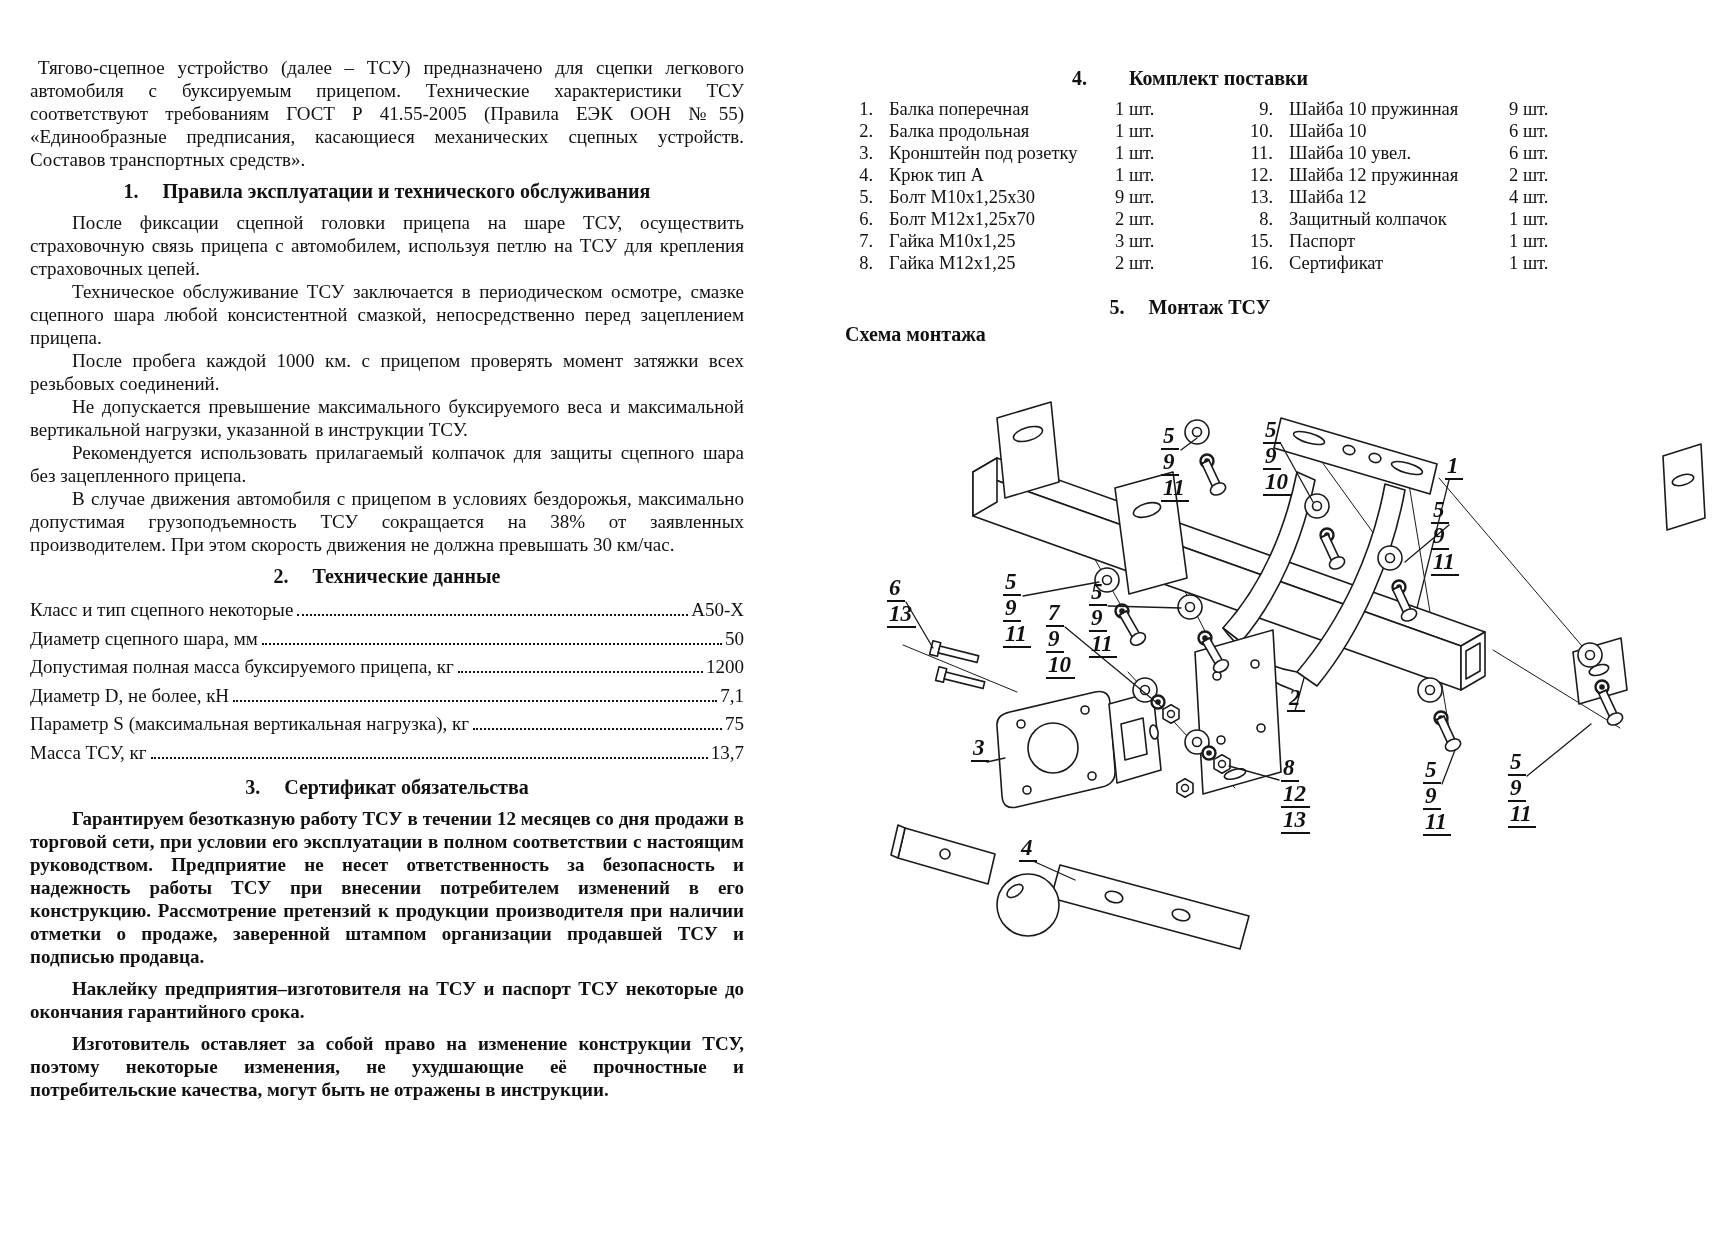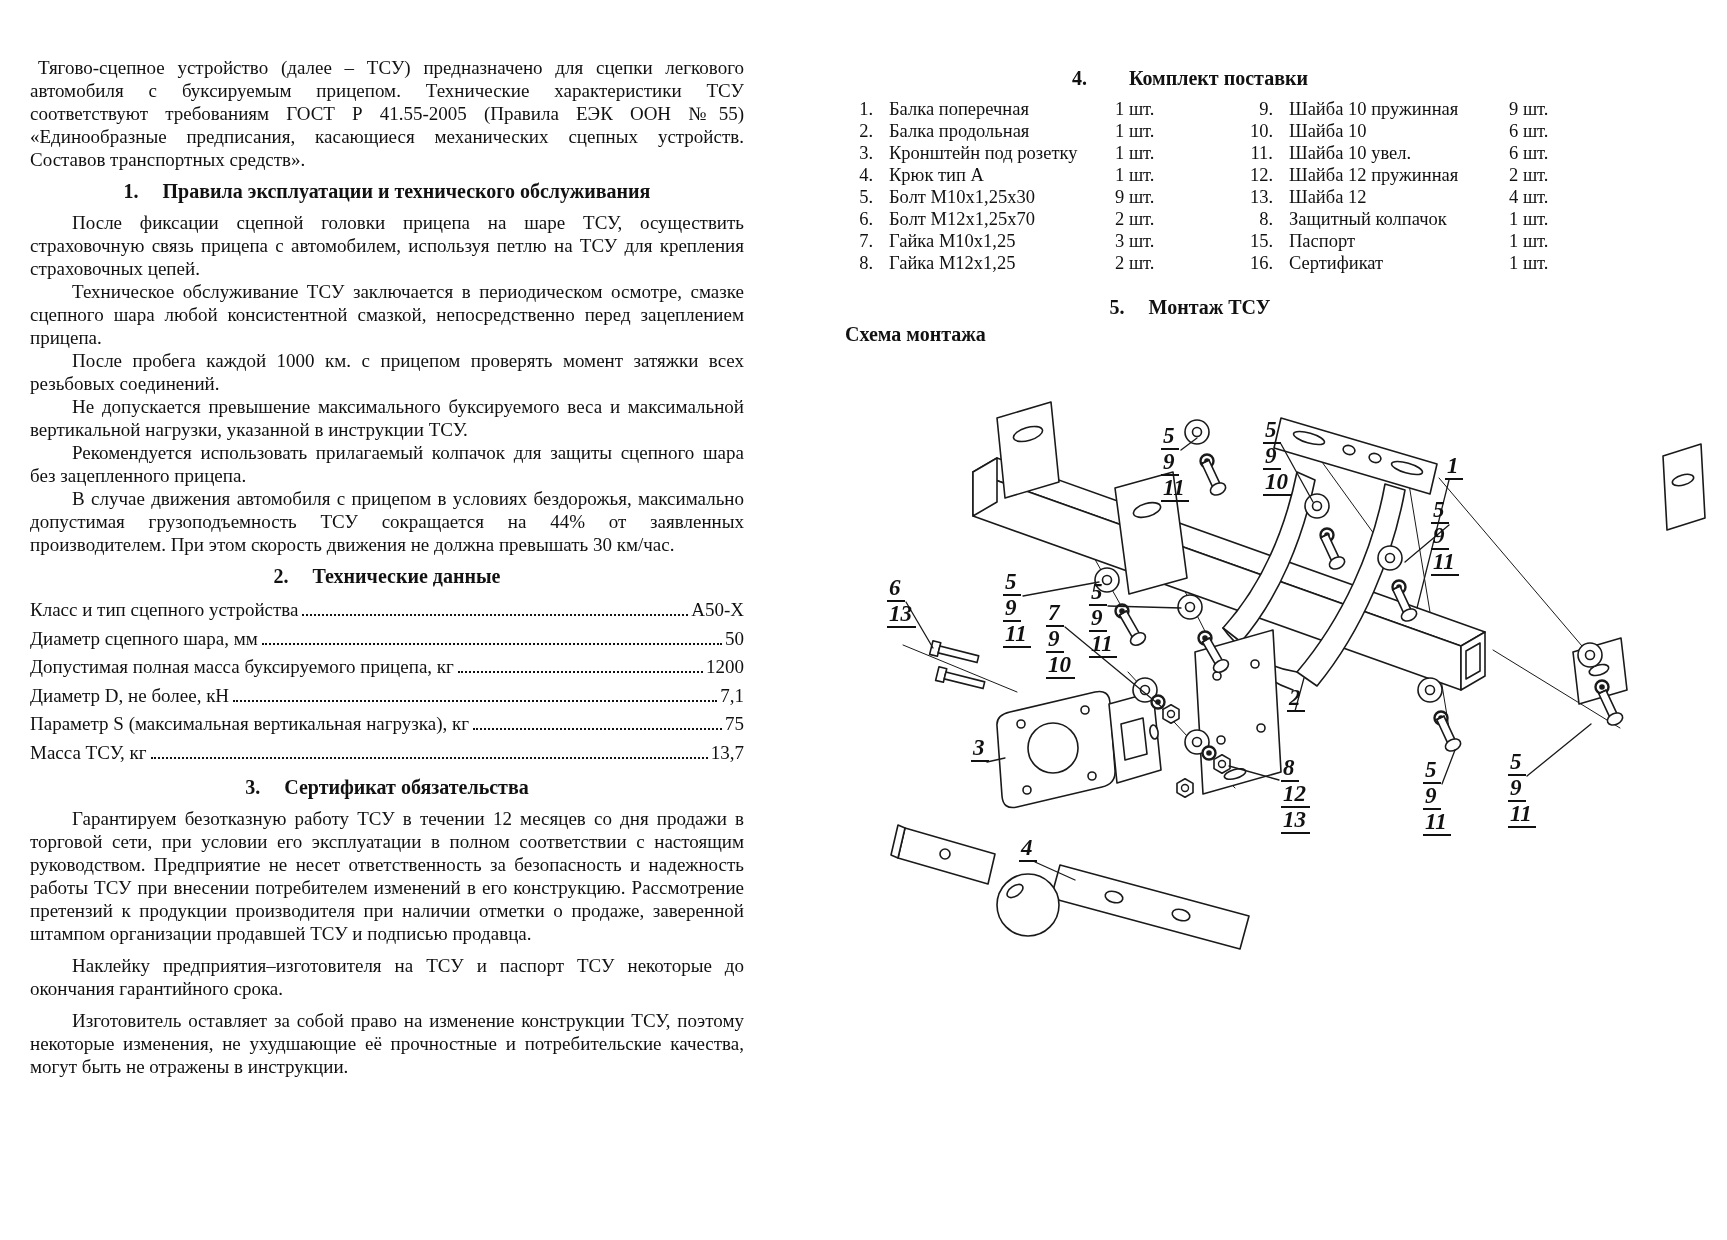--- a/index.html
+++ b/index.html
@@ -2,21 +2,21 @@
 <html><head>
 <meta charset="utf-8">
 <style>
   html,body{margin:0;padding:0;background:#ffffff;}
   body{width:1727px;height:1240px;position:relative;overflow:hidden;
        font-family:"Liberation Serif","DejaVu Serif",serif;color:#111;}
   .col-left{position:absolute;left:30px;top:56px;width:714px;}
   .col-right{position:absolute;left:845px;top:58px;width:866px;}
   .para{margin:0;text-align:justify;font-size:19px;line-height:23px;text-indent:42px;}
   .para-intro{text-indent:8px;}
-  .s3 .para{margin-bottom:9px;}
+  .s3 .para{margin-bottom:9px;font-weight:bold;}
   .h-center{text-align:center;font-weight:bold;font-size:20px;margin:9px 0 8px 0;}
   .hnum{margin-right:24px;}
   .hnum-wide{margin-right:42px;}
   .spec-list{margin-top:4px;}
   .spec-row{display:flex;align-items:baseline;font-size:19px;line-height:28.5px;}
   .spec-label{white-space:nowrap;}
   .spec-dots{flex:1;border-bottom:2.2px dotted #111;margin:0 3px 5px 4px;min-width:10px;}
   .spec-value{white-space:nowrap;text-align:right;}
   .kit-wrap{width:690px;margin-top:2px;}
   .kit-cols{display:flex;gap:62px;}
@@ -45,29 +45,29 @@
 
     <div class="h-center">
       <span class="hnum">1.</span><span>Правила эксплуатации и технического  обслуживания</span>
     </div>
     <div id="s1-paras">
         <p class="para">После фиксации сцепной головки прицепа на шаре ТСУ, осуществить страховочную связь прицепа с автомобилем, используя петлю на ТСУ для крепления страховочных цепей.</p>
         <p class="para">Техническое обслуживание ТСУ заключается в периодическом осмотре, смазке сцепного шара любой консистентной смазкой, непосредственно перед зацеплением прицепа.</p>
         <p class="para">После пробега каждой 1000 км. с прицепом проверять момент затяжки всех резьбовых соединений.</p>
         <p class="para">Не допускается превышение максимального буксируемого веса и максимальной вертикальной нагрузки, указанной в инструкции ТСУ.</p>
         <p class="para">Рекомендуется использовать прилагаемый колпачок для защиты сцепного шара без зацепленного прицепа.</p>
-        <p class="para">В случае движения автомобиля с прицепом в условиях бездорожья, максимально допустимая грузоподъемность ТСУ сокращается на 44% от заявленных производителем. При этом скорость движения не должна превышать 30 км/час.</p>
+        <p class="para">В случае движения автомобиля с прицепом в условиях бездорожья, максимально допустимая грузоподъемность ТСУ сокращается на 38% от заявленных производителем. При этом скорость движения не должна превышать 30 км/час.</p>
       </div>
 
     <div class="h-center">
       <span class="hnum">2.</span><span>Технические данные</span>
     </div>
     <div id="spec-list" class="spec-list">
         <div class="spec-row">
-          <span class="spec-label">Класс и тип сцепного устройства</span>
+          <span class="spec-label">Класс и тип сцепного некоторые</span>
           <span class="spec-dots"></span>
           <span class="spec-value">А50-Х</span>
         </div>
         <div class="spec-row">
           <span class="spec-label">Диаметр сцепного шара, мм</span>
           <span class="spec-dots"></span>
           <span class="spec-value">50</span>
         </div>
         <div class="spec-row">
           <span class="spec-label">Допустимая полная масса буксируемого прицепа, кг</span>

